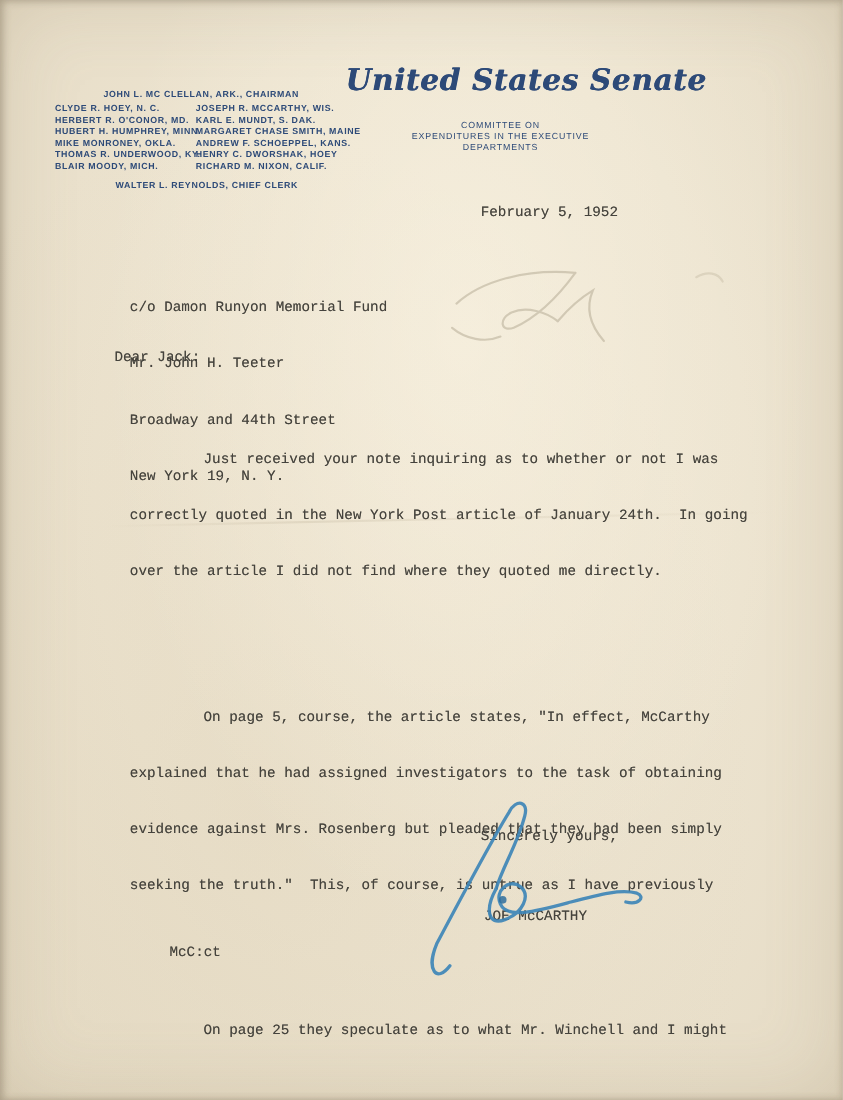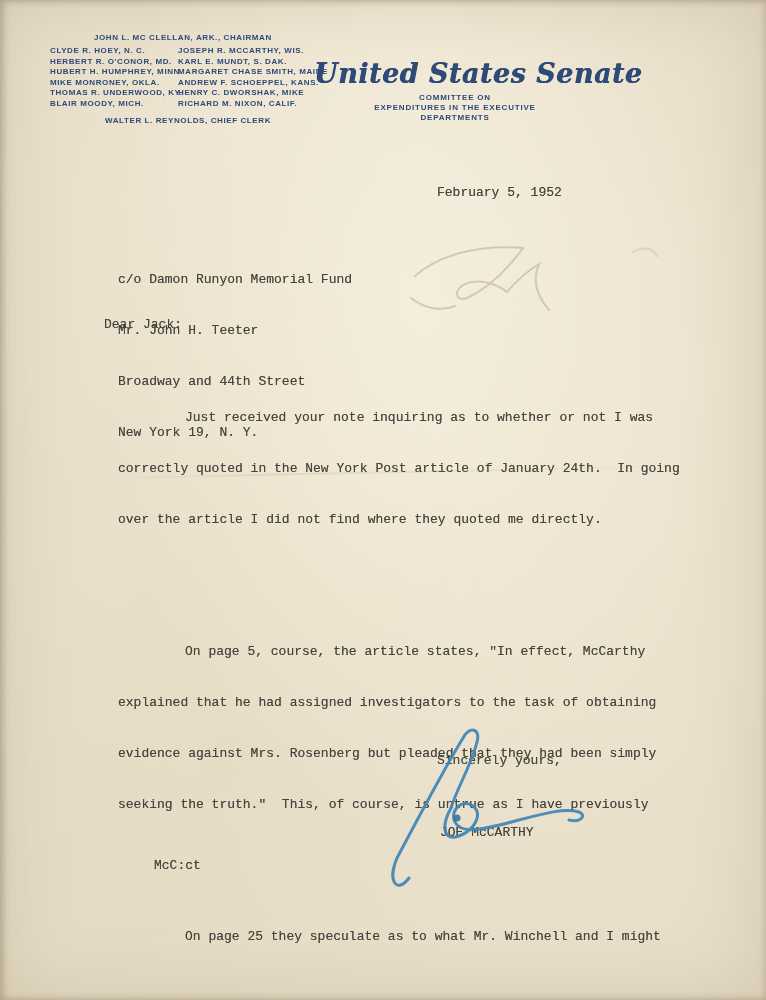--- a/index.html
+++ b/index.html
@@ -15,32 +15,32 @@
       inset 0 3px 6px rgba(120,108,84,.16),
       inset -2px -2px 6px rgba(120,108,84,.12);
     font-family:"Liberation Sans", sans-serif;
   }
   
   .lh { color:#2d4a78; }
   .lh-left {
     position:absolute; left:50px; top:33px; width:310px;
     font-size:8px; font-weight:bold; letter-spacing:.6px; color:#2d4a78;
   }
-  .lh-chair { white-space:nowrap; padding-left:44px; margin-bottom:4px; }
+  .lh-chair { white-space:nowrap; padding-left:44px; margin-bottom:4px;margin-top:48px; }
   .lh-cols { display:flex; }
   .lh-col1 { width:128px; flex:0 0 128px; }
   .lh-row { line-height:10.5px; white-space:nowrap; }
   .lh-clerk { margin-top:7px; margin-left:55px; white-space:nowrap; }
   .lh-right { position:absolute; left:314px; top:58px; width:282px; text-align:center; color:#2d4a78; }
   .org {
     font-family:"DejaVu Serif", serif; font-style:italic; font-weight:bold;
     font-size:27px; letter-spacing:.5px; white-space:nowrap;
     text-shadow:.4px 0 0 #2d4a78;
   }
-  .committee { margin-top:4px; font-size:8px; font-weight:bold; letter-spacing:.8px; line-height:10px; }
+  .committee { margin-top:20px; font-size:8px; font-weight:normal; letter-spacing:.8px; line-height:10px; }
   
   .tw {
     font-family:"Liberation Mono", monospace; font-size:13px; color:#45433d;
     text-shadow:0 0 .5px rgba(58,56,48,.55); white-space:pre; line-height:17px;
   }
   .date { position:absolute; left:437px; top:184px; }
   .address { position:absolute; left:118px; top:237px; }
   .salutation { position:absolute; left:104px; top:316px; }
   .body { position:absolute; left:118px; top:341px; }
   .para { margin:0 0 13px 0; }
@@ -72,21 +72,21 @@
           <div class="lh-row">HUBERT H. HUMPHREY, MINN.</div>
           <div class="lh-row">MIKE MONRONEY, OKLA.</div>
           <div class="lh-row">THOMAS R. UNDERWOOD, KY.</div>
           <div class="lh-row">BLAIR MOODY, MICH.</div>
         </div>
         <div>
           <div class="lh-row">JOSEPH R. MCCARTHY, WIS.</div>
           <div class="lh-row">KARL E. MUNDT, S. DAK.</div>
           <div class="lh-row">MARGARET CHASE SMITH, MAINE</div>
           <div class="lh-row">ANDREW F. SCHOEPPEL, KANS.</div>
-          <div class="lh-row">HENRY C. DWORSHAK, MIKE</div>
+          <div class="lh-row">HENRY C. DWORSHAK, HOEY</div>
           <div class="lh-row">RICHARD M. NIXON, CALIF.</div>
         </div>
       </div>
       <div class="lh-clerk">WALTER L. REYNOLDS, CHIEF CLERK</div>
     </div>
     <div class="lh-right">
       <div class="org">United States Senate</div>
       <div class="committee">
         <div>COMMITTEE ON</div>
         <div>EXPENDITURES IN THE EXECUTIVE</div>

